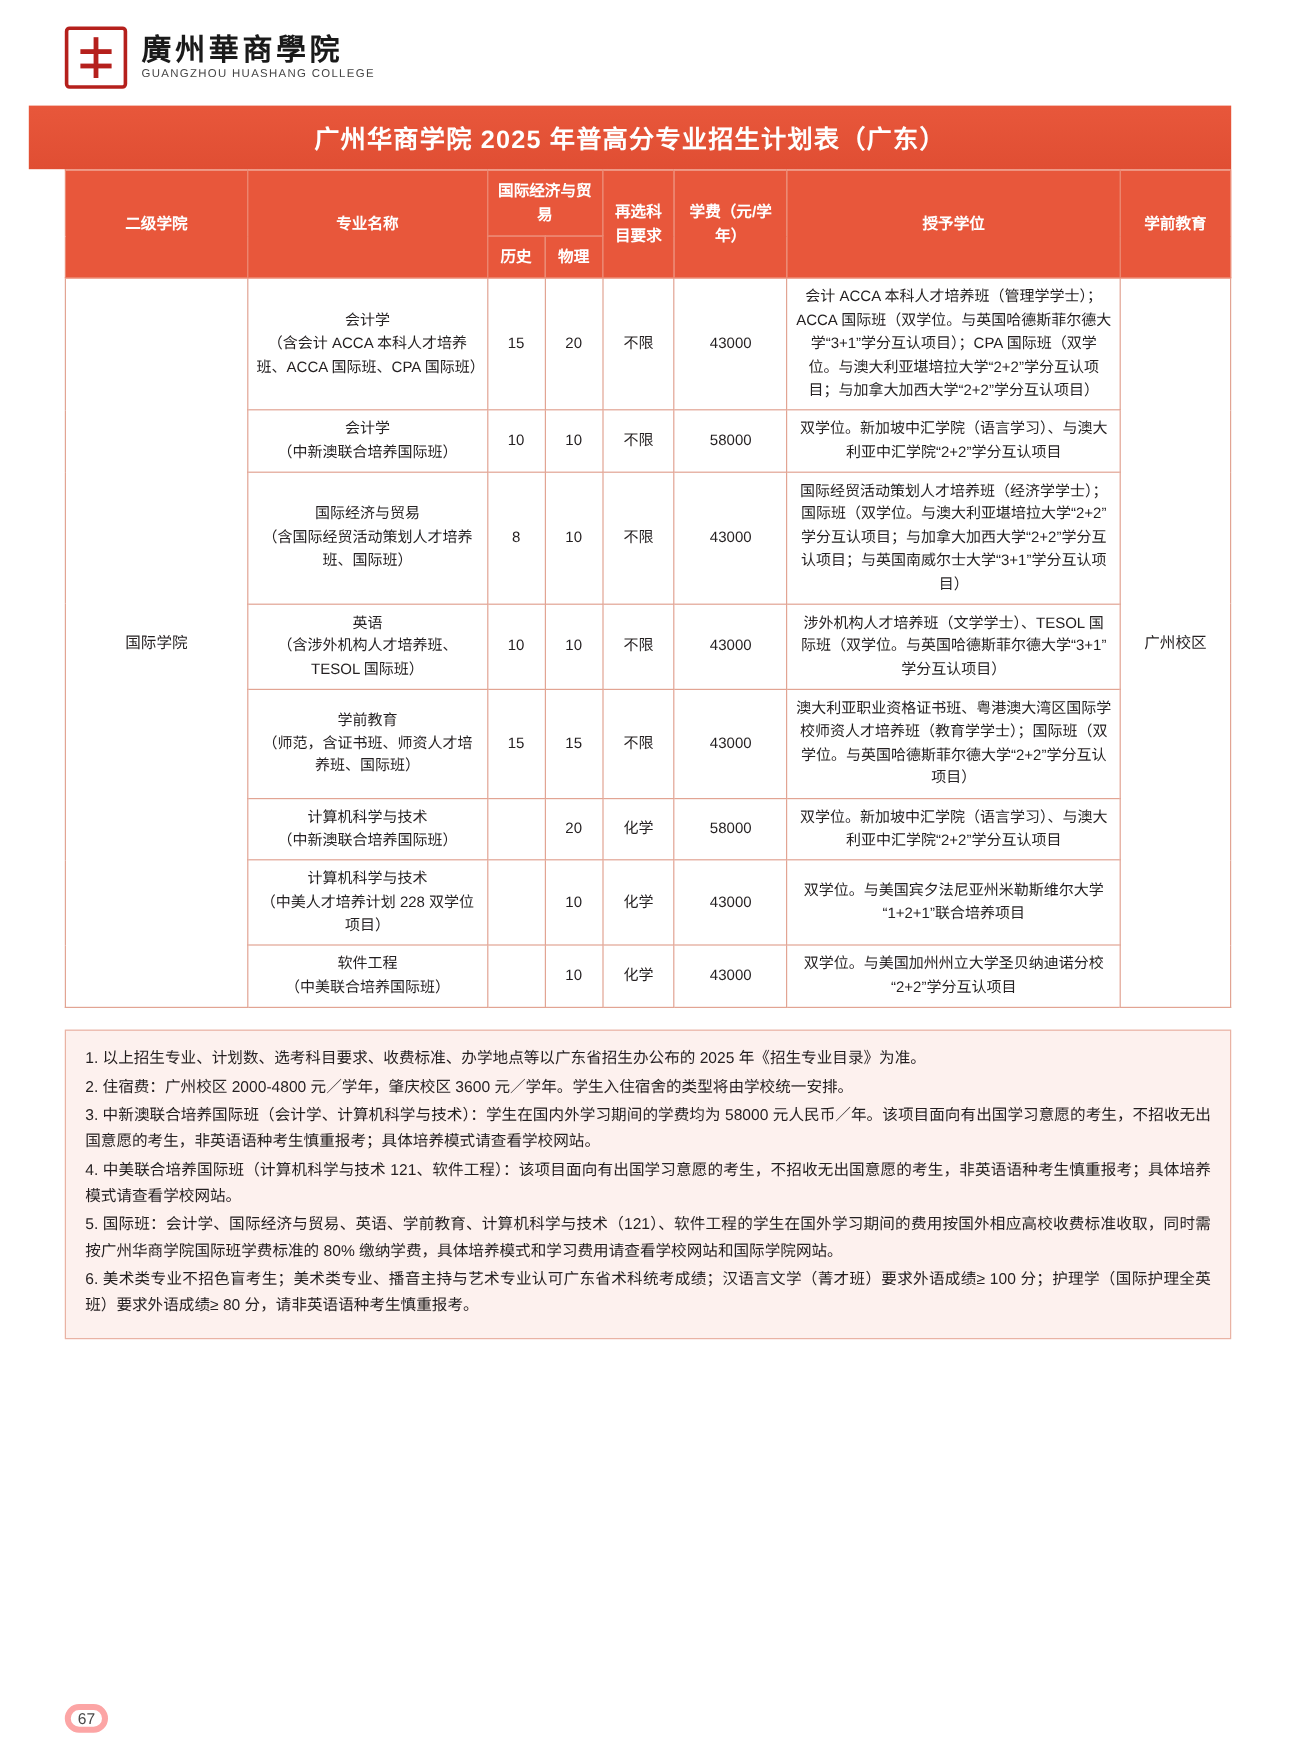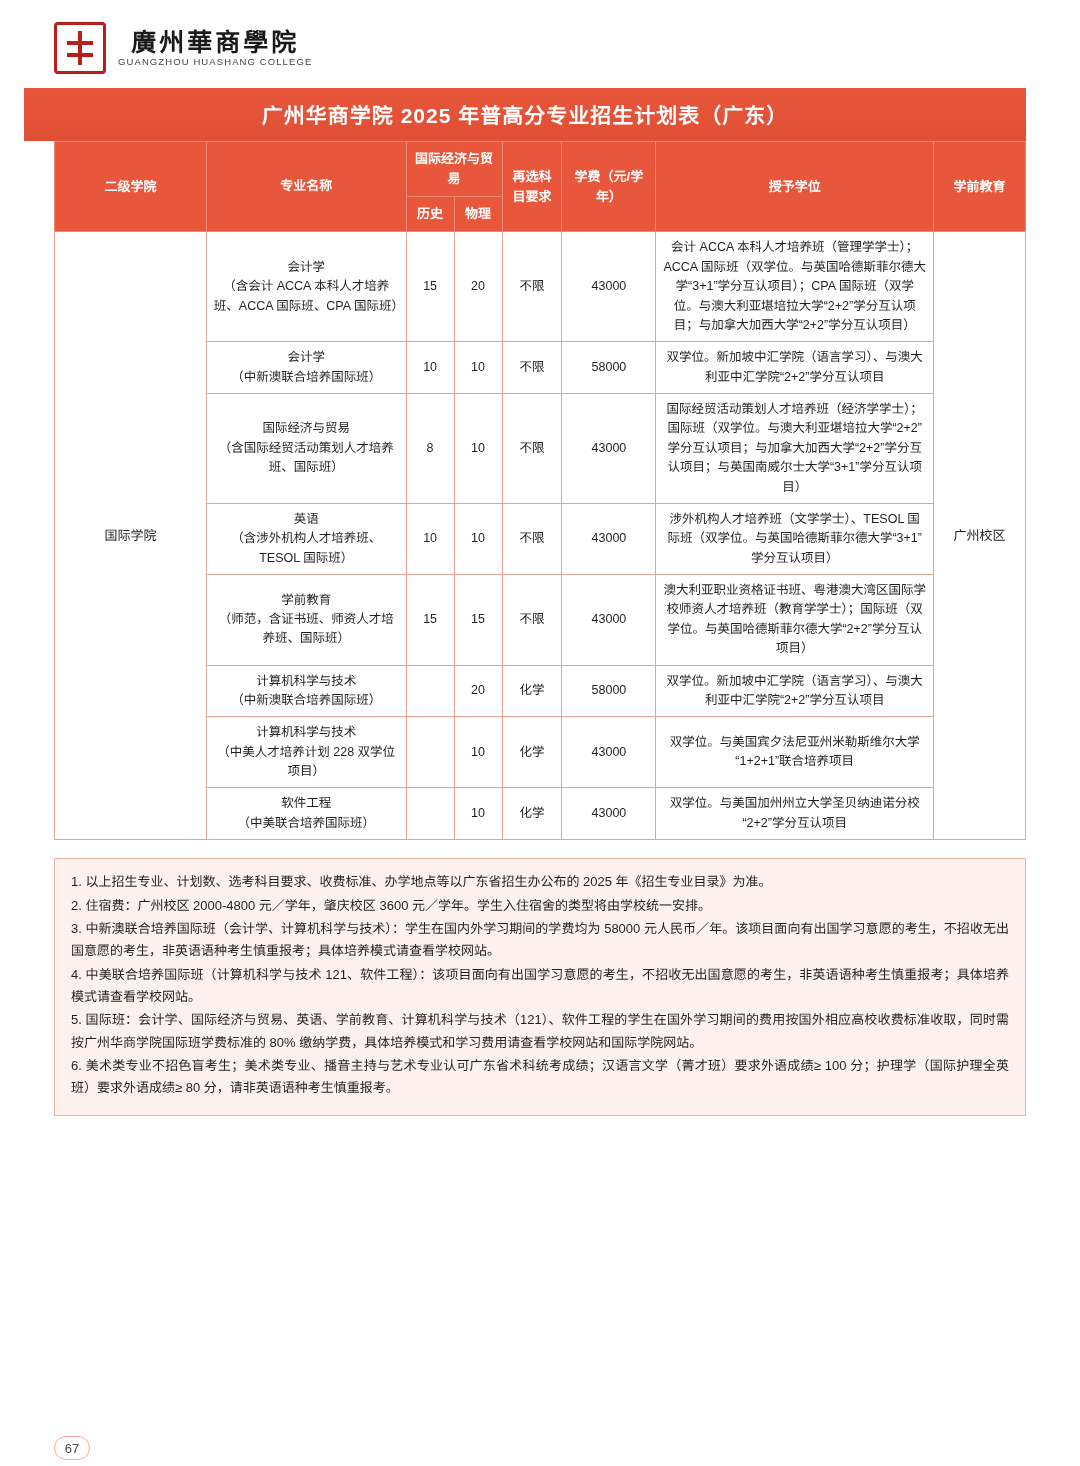--- a/index.html
+++ b/index.html
@@ -45,21 +45,21 @@
   .logo-mark::after {
     content: "";
     position: absolute;
     left: 10px;
     right: 10px;
     top: 16px;
     height: 4px;
     background: #b5201c;
     box-shadow: 0 12px 0 0 #b5201c;
   }
-  .logo-text { line-height: 1.1; text-align: center; }
+  .logo-text { line-height: 1.1; }
   .logo-cn {
     font-size: 25px;
     letter-spacing: 3px;
     color: #1a1a1a;
     font-weight: 600;
   }
   .logo-en {
     font-size: 9.5px;
     letter-spacing: 1.1px;
     color: #444;
@@ -110,21 +110,21 @@
     padding: 8px 10px;
   }
   td.col-college, td.col-campus {
     font-size: 13px;
   }
   .major-main { display: block; }
   .major-sub { display: block; }
 
   
   .w-college { width: 152px; }
-  .w-major   { width: 200px; font-family: Liberation Mono, monospace; }
+  .w-major   { width: 200px; }
   .w-hist    { width: 48px; }
   .w-phys    { width: 48px; }
   .w-resel   { width: 60px; }
   .w-fee     { width: 94px; }
   .w-degree  { width: 278px; }
   .w-campus  { width: 92px; }
 
   
   .notes {
     margin: 18px 54px 0 54px;
@@ -134,24 +134,24 @@
     font-size: 13px;
     line-height: 1.72;
     color: #231f20;
   }
   .notes p { margin: 0 0 1px 0; text-align: justify; }
 
   
   .page-num {
     position: absolute;
     left: 54px;
-    bottom: 6px;
+    bottom: 22px;
     width: 36px;
     height: 24px;
-    border: 1px solid #fca5a5;
+    border: 5px solid #fca5a5;
     border-radius: 12px;
     color: #4a4a4a;
     font-size: 13px;
     display: flex;
     align-items: center;
     justify-content: center;
   }
 </style>
 </head>
 <body>

